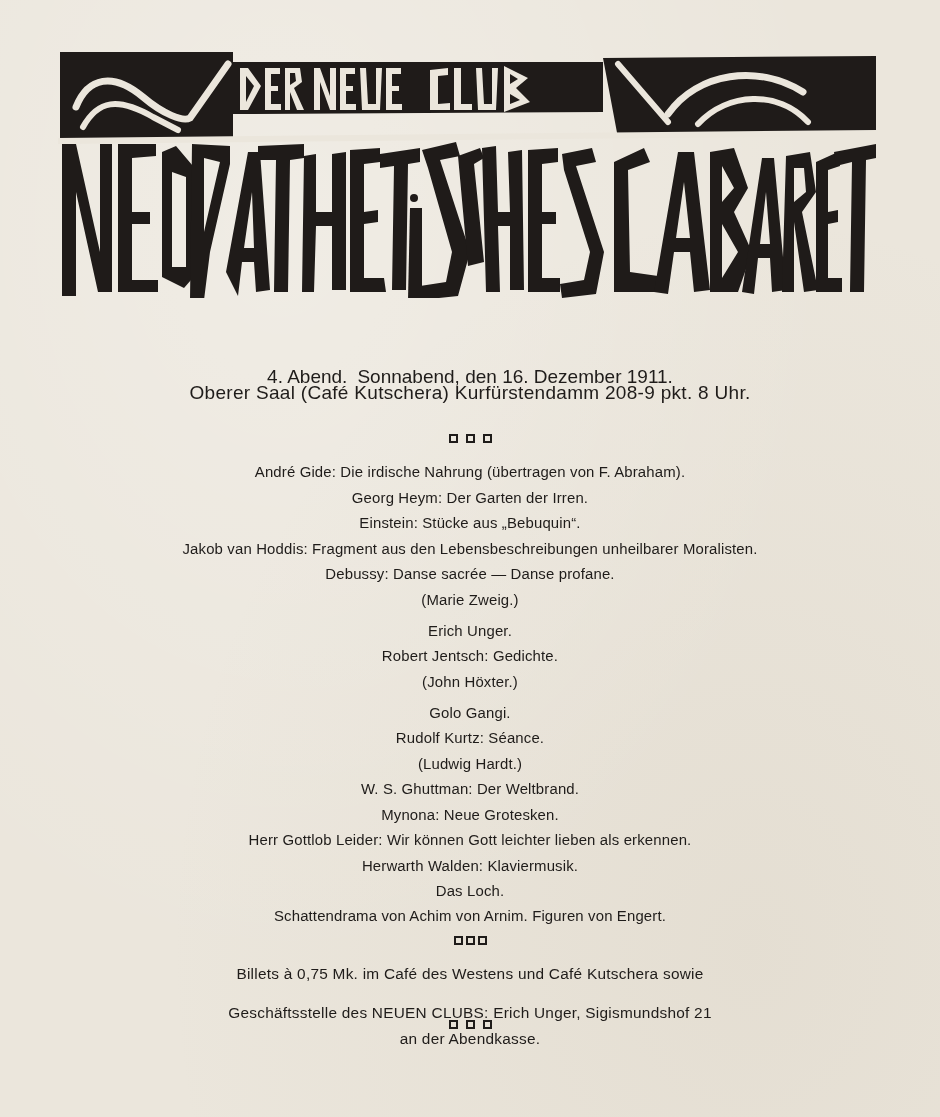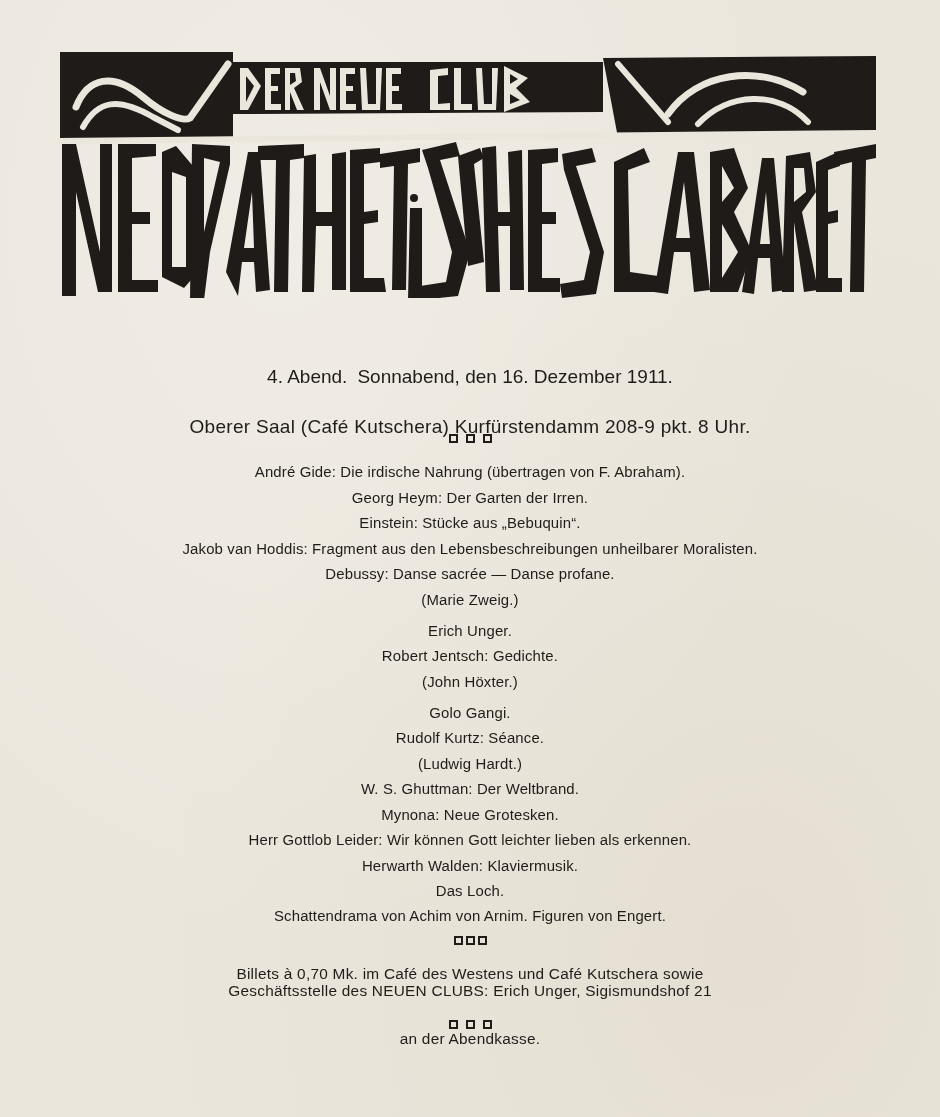--- a/index.html
+++ b/index.html
@@ -28,21 +28,21 @@
   }
   
   .line {
     position: absolute; left: 0; width: 940px; text-align: center;
     white-space: nowrap;
     font-family: "Liberation Sans", sans-serif;
     color: #1f1c1a;
   }
   .l-date { top: 366px; font-size: 19px; }
   .l-date .bold { font-weight: normal; margin-left: 10px; }
-  .l-venue { top: 416px; font-size: 19px; letter-spacing: 0.3px; }
+  .l-venue { top: 382px; font-size: 19px; letter-spacing: 0.3px; }
   .prog { font-size: 15.4px; letter-spacing: 0.15px; transform: scaleX(0.97); transform-origin: 470px 0; }
   .ornament {
     position: absolute; left: 0; width: 940px; display: flex; justify-content: center; gap: 8px;
   }
   .ornament.tight { gap: 3px; }
   .ornament span {
     display: inline-block; width: 9px; height: 9px; border: 2px solid #1f1c1a; box-sizing: border-box;
   }
   .footer-line { font-size: 15.4px; letter-spacing: 0.25px; }
 </style>
@@ -182,22 +182,22 @@
   <div class="line prog" style="top:882px;">Das Loch.</div>
   <div class="line prog" style="top:907px;">Schattendrama von Achim von Arnim.  Figuren von Engert.</div>
 </div>
 
 <div class="ornament tight" style="top:936px;">
   <span></span>
   <span></span>
   <span></span>
 </div>
 
-<div class="line footer-line" style="top:965px;">Billets à 0,70 Mk. im Café des Westens und Café Kutschera sowie</div>
+<div class="line footer-line" style="top:965px;">Billets à 0,75 Mk. im Café des Westens und Café Kutschera sowie</div>
 <div class="line footer-line" style="top:990px;margin-top:40px;">an der Abendkasse.</div>
 
 <div class="ornament" style="top:1020px;">
   <span></span>
   <span></span>
   <span></span>
 </div>
 
-<div class="line footer-line" style="top:982px;">Geschäftsstelle des NEUEN CLUBS: Erich Unger, Sigismundshof 21</div>
+<div class="line footer-line" style="top:1004px;">Geschäftsstelle des NEUEN CLUBS: Erich Unger, Sigismundshof 21</div>
 
 </body></html>

